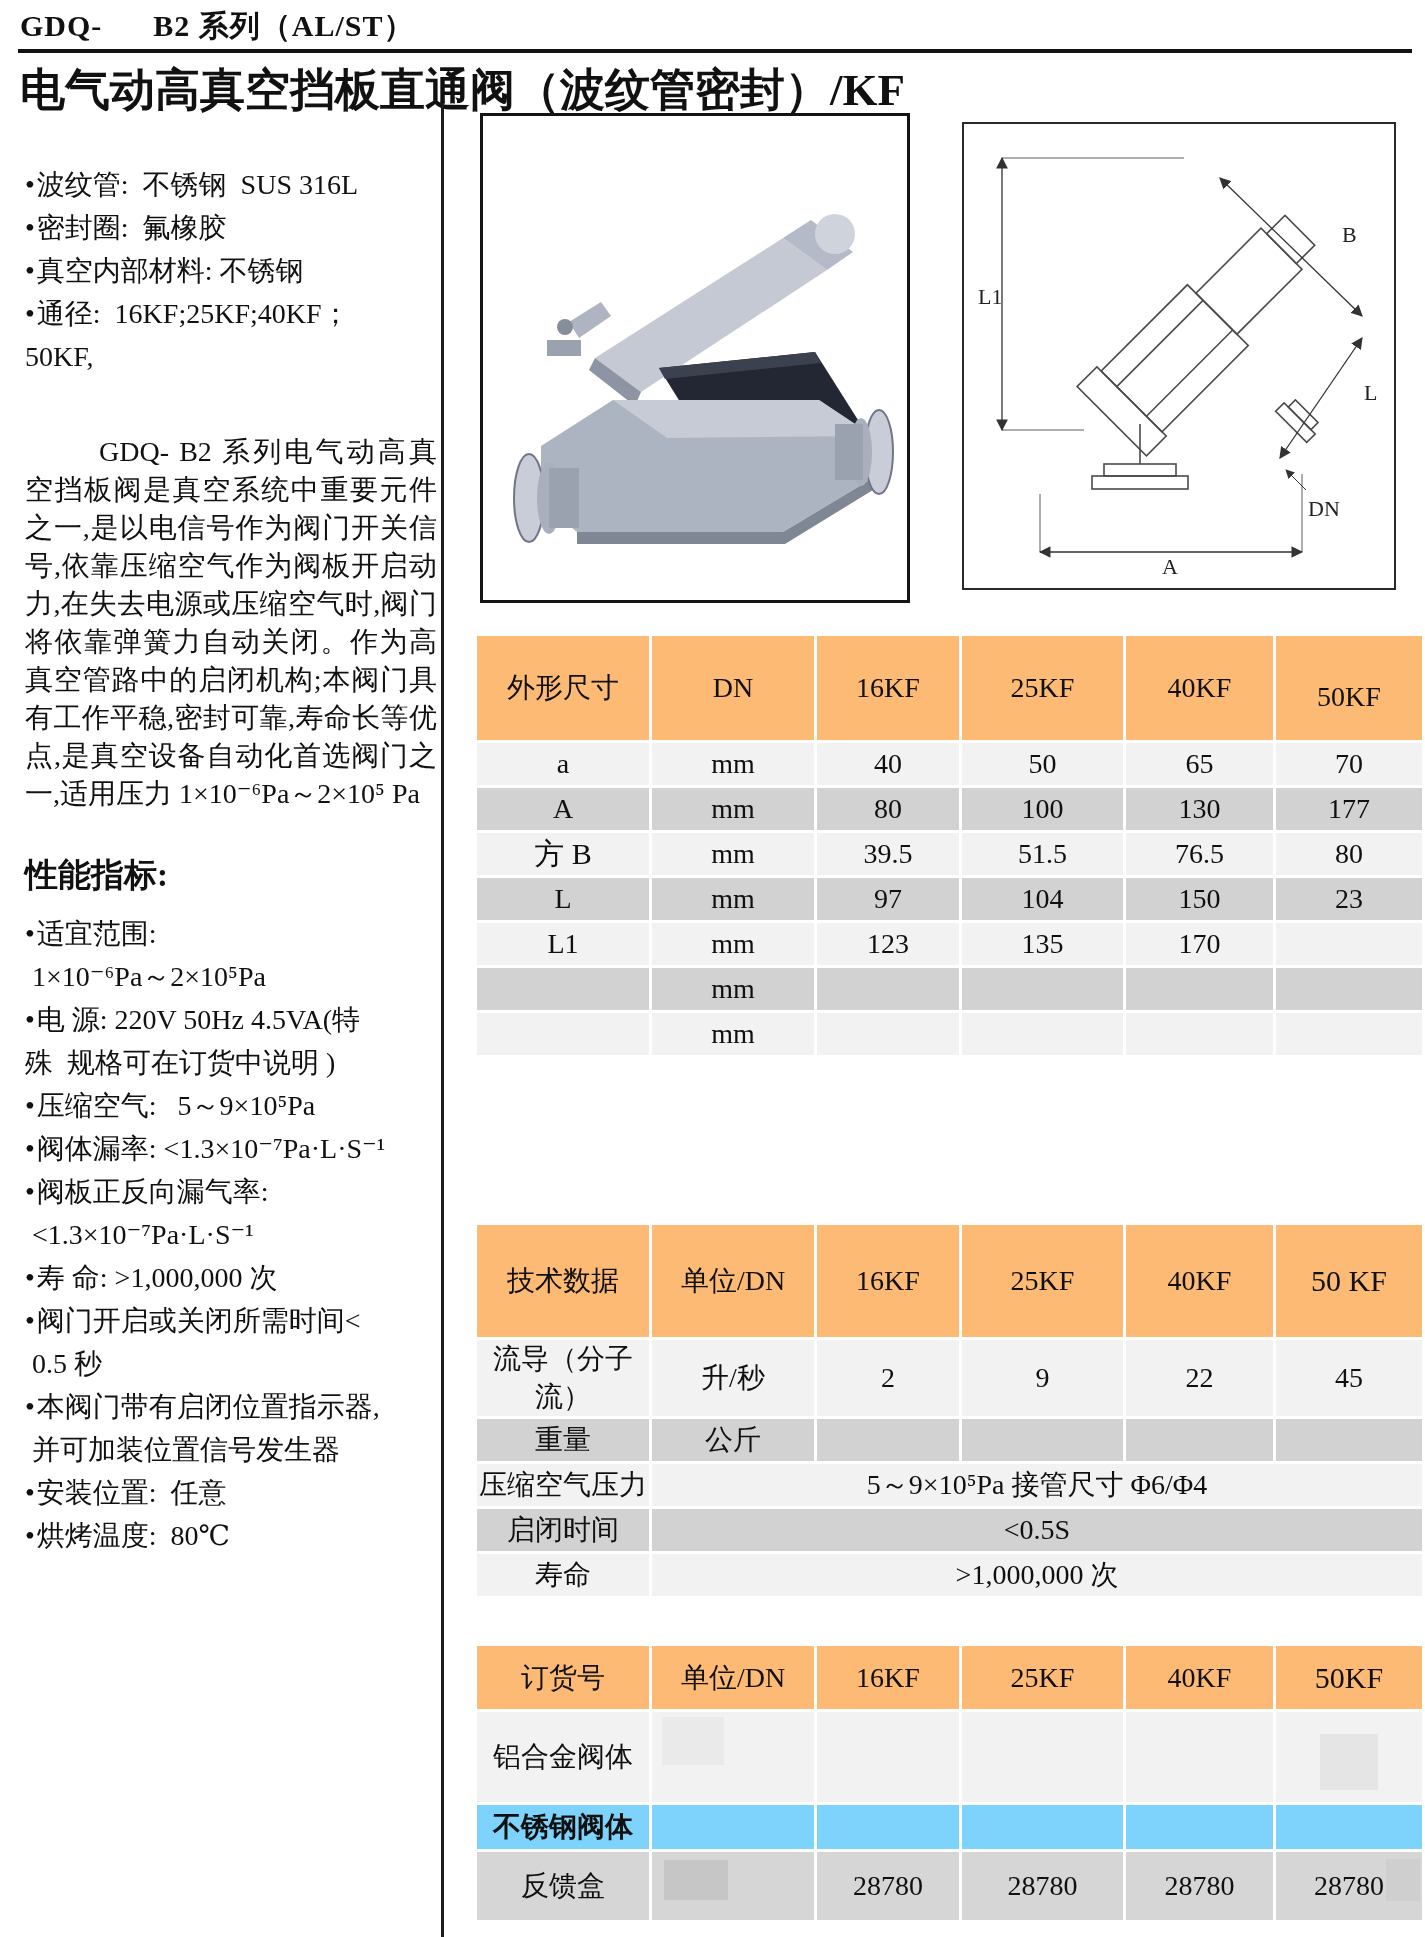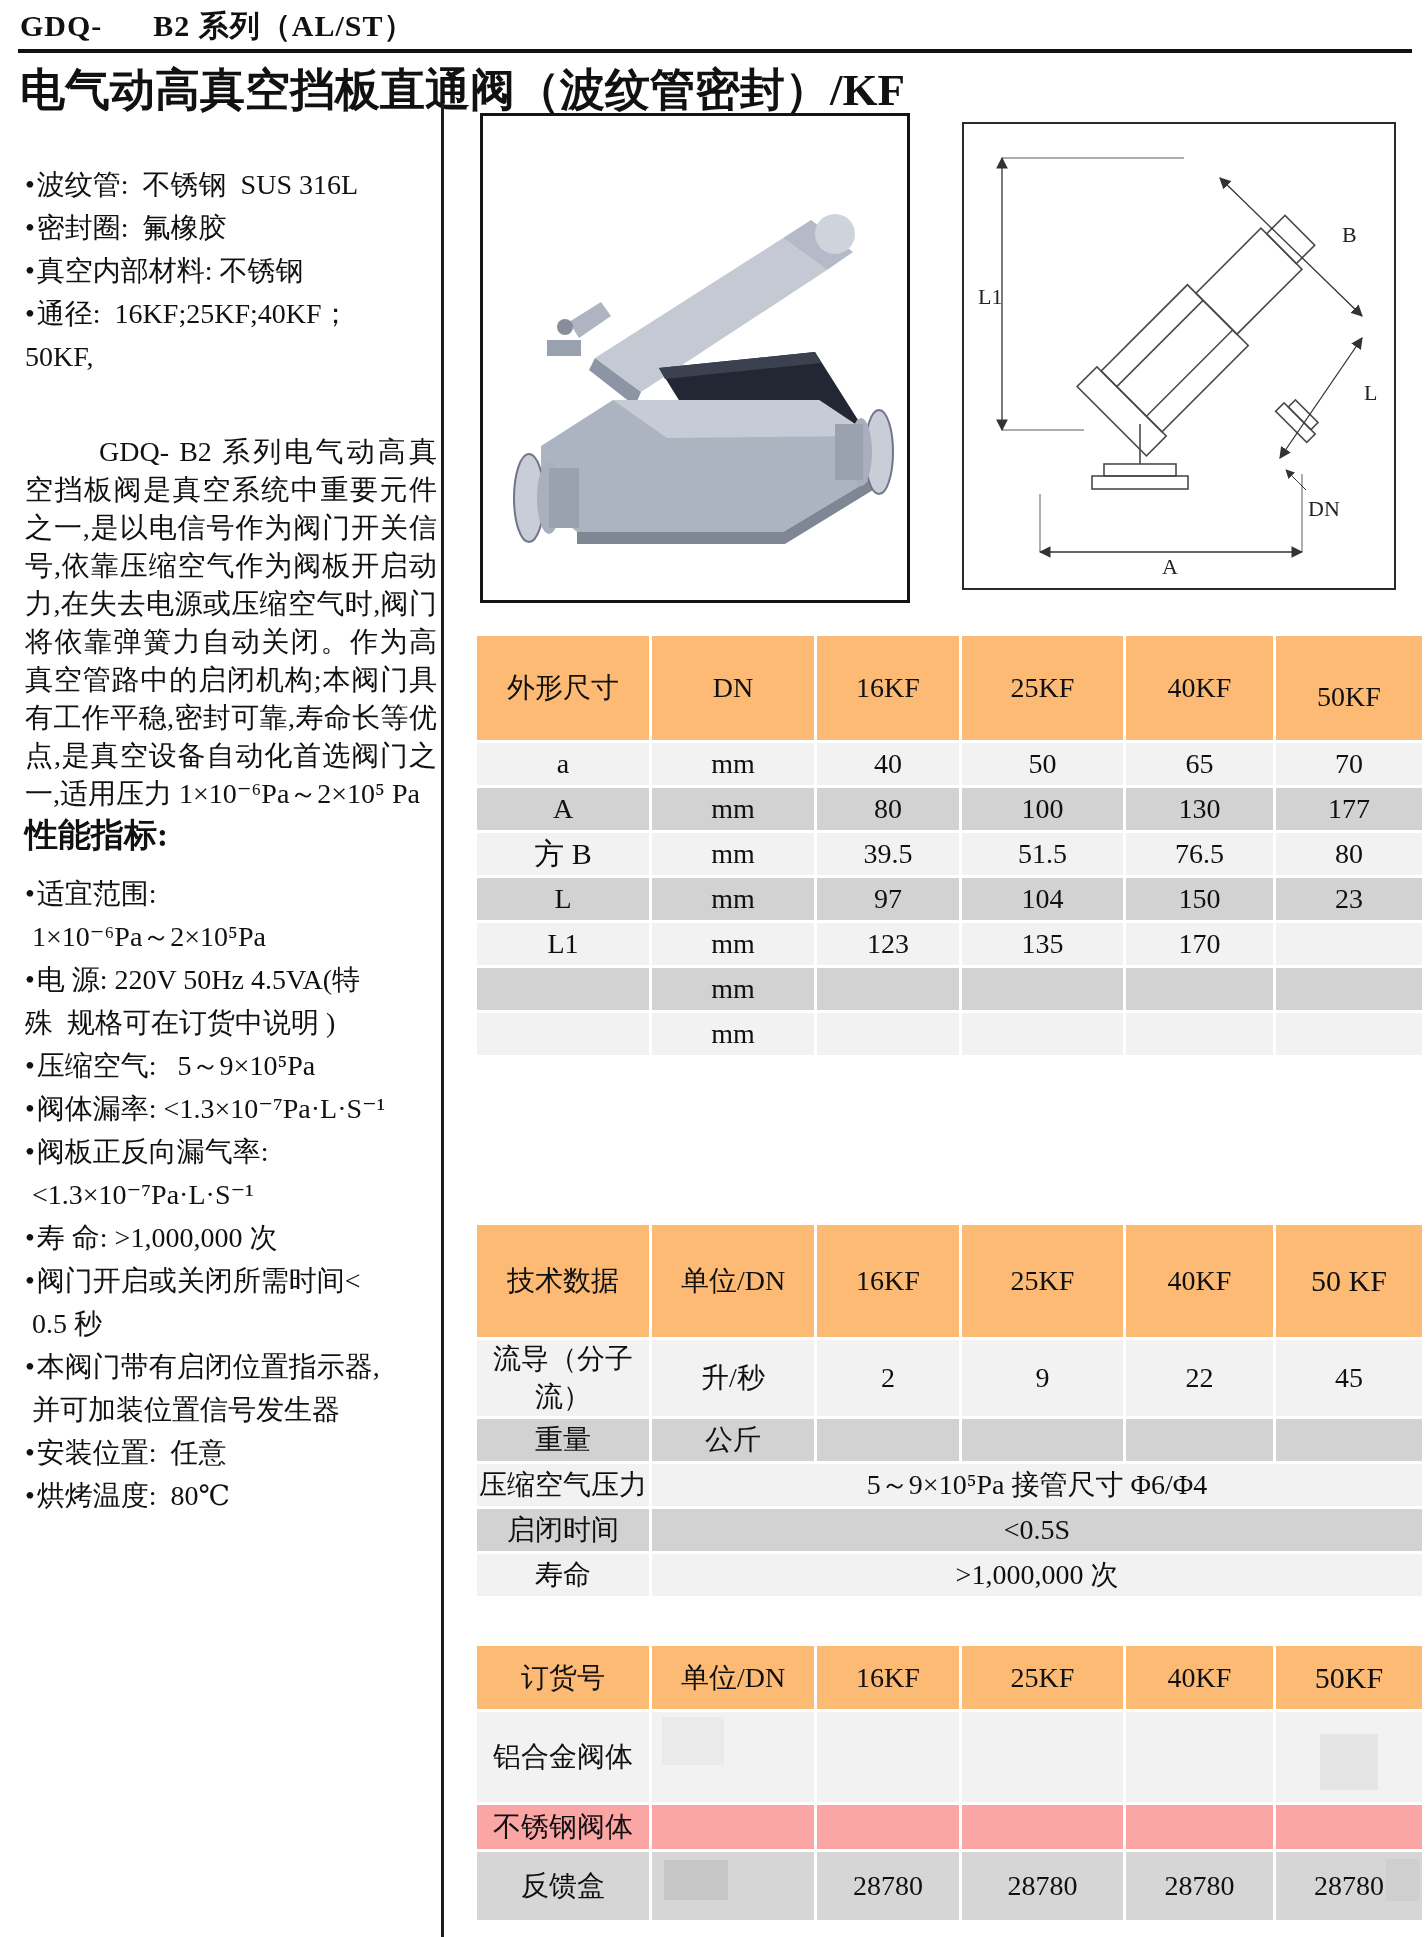--- a/index.html
+++ b/index.html
@@ -11,35 +11,35 @@
   .title1{position:absolute;left:20px;top:6px;font-size:30px;font-weight:bold;white-space:pre;letter-spacing:1px;}
   .title-underline{position:absolute;left:18px;top:49px;width:1394px;height:4px;background:#121212;}
   .title2{position:absolute;left:20px;top:60px;font-size:45px;font-weight:bold;white-space:pre;}
   
   .vdivider{position:absolute;left:441px;top:103px;width:3px;height:1834px;background:#1c1c1c;}
   
   .left-col{position:absolute;left:25px;top:163px;width:412px;}
   .mat-item{font-size:28px;line-height:43px;white-space:pre-wrap;}
   .mat-item::before{content:"\2022";margin-right:2px;}
   .description{margin-top:55px;font-size:28px;line-height:38px;text-indent:74px;text-align:justify;}
-  .perf-heading{font-size:33px;font-weight:bold;}
+  .perf-heading{margin-top:40px;font-size:33px;font-weight:bold;}
   .perf-list{margin-top:14px;}
   .perf-item{font-size:28px;line-height:43px;white-space:pre-wrap;}
   .perf-item::before{content:"\2022";margin-right:2px;}
   
   .photo-box{position:absolute;left:480px;top:113px;width:424px;height:484px;border:3px solid #141414;background:#fff;}
   .drawing-box{position:absolute;left:962px;top:122px;width:430px;height:464px;border:2px solid #2a2a2a;background:#fff;}
   .photo-box svg,.drawing-box svg{display:block;}
   
   table.t{position:absolute;left:474px;border-collapse:separate;border-spacing:3px;table-layout:fixed;width:951px;background:#ffffff;}
   table.t td{text-align:center;vertical-align:middle;font-size:28px;color:#101010;padding:0;overflow:hidden;position:relative;}
   tr.hdr td{background:#fdba74;font-size:28px;}
   tr.r-light td{background:#f3f2f2;}
   tr.r-mid td{background:#d3d2d2;}
-  tr.r-mid2 td{background:#fca5a5;}
+  tr.r-mid2 td{background:#7dd3fc;font-weight:bold;}
   tr.r-mid3 td{background:#d7d6d6;}
   td.unit{font-size:26px;font-stretch:condensed;}
   td.lt-left{text-align:left;padding-left:4px;}
   td.faint{color:#e4e4e4;}
   td .shift-down{position:relative;top:9px;display:inline-block;}
   
   .patch{position:absolute;}
   .p1{left:10px;top:5px;width:62px;height:48px;background:#ebeaea;}
   .p2{left:44px;top:22px;width:58px;height:56px;background:#e6e5e5;}
   .p3{left:12px;top:8px;width:64px;height:40px;background:#c7c6c6;}

